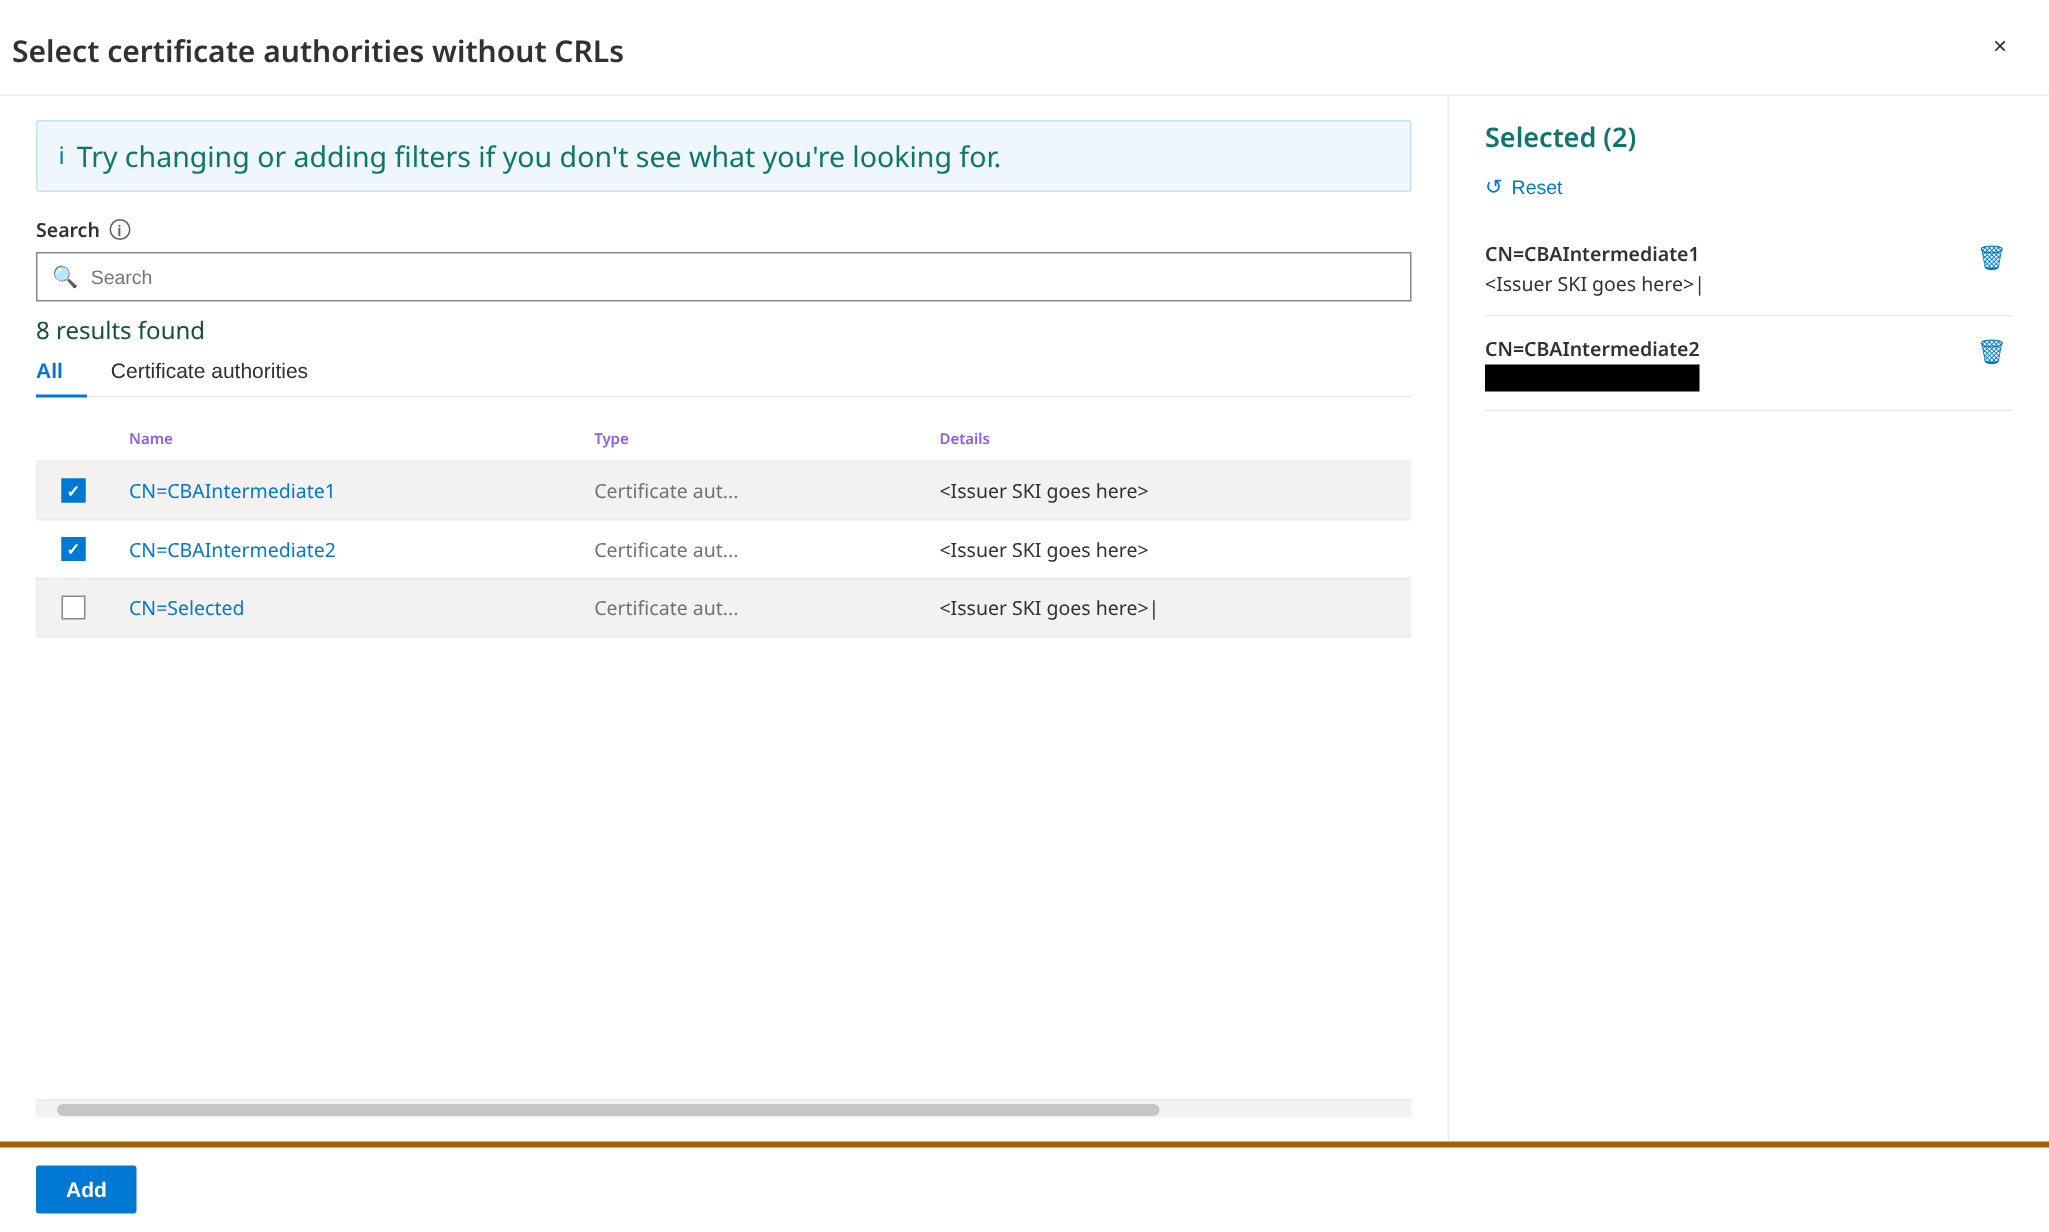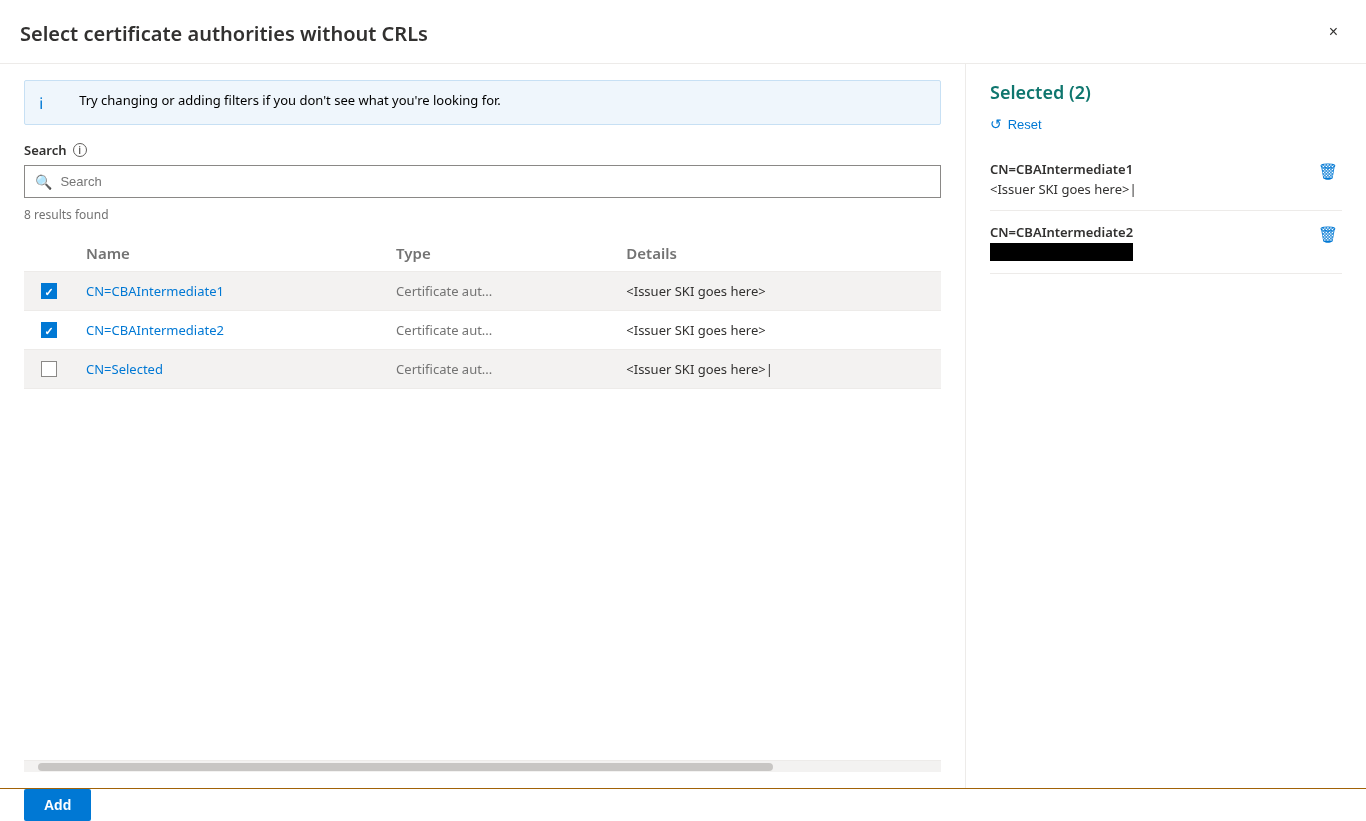--- a/index.html
+++ b/index.html
@@ -16,21 +16,21 @@
     .dialog {
       width: 1366px;
       height: 821px;
       background: #fff;
       display: flex;
       flex-direction: column;
       position: relative;
     }
 
     .dialog-header {
-      padding: 20px 24px 0 20px;
+      padding: 20px 24px 0 8px;
       display: flex;
       align-items: flex-start;
       justify-content: space-between;
       border-bottom: 1px solid #edebe9;
       padding-bottom: 0;
     }
 
     .dialog-title {
       font-size: 20px;
       font-weight: 600;
@@ -83,23 +83,22 @@
     }
 
     .info-banner .info-icon {
       color: #0078d4;
       font-size: 16px;
       flex-shrink: 0;
       margin-top: 1px;
     }
 
     .info-banner-text {
-      color: #000000;
-      font-size: 13px;
-      margin-left: 28px;
+      color: #0f766e;
+      font-size: 19px;
     }
 
     .search-label {
       font-size: 13px;
       font-weight: 600;
       margin-bottom: 6px;
       display: flex;
       align-items: center;
       gap: 6px;
     }
@@ -134,23 +133,22 @@
       flex: 1;
       color: #323130;
     }
 
     .search-icon {
       color: #605e5c;
       font-size: 14px;
     }
 
     .results-count {
-      font-size: 12px;
-      color: #737373;
-      margin-bottom: 12px;
+      font-size: 16px;
+      color: #14532d;
     }
 
     .tabs {
       display: flex;
       gap: 0;
       margin-bottom: 12px;
       border-bottom: 1px solid #edebe9;
     }
 
     .tab {
@@ -182,23 +180,23 @@
     }
 
     table {
       width: 100%;
       border-collapse: collapse;
     }
 
     thead th {
       text-align: left;
       padding: 8px 12px;
-      font-size: 15px;
-      font-weight: 600;
-      color: #737373;
+      font-size: 10px;
+      font-weight: 600;
+      color: #8b5cf6;
       border-bottom: 1px solid #edebe9;
     }
 
     thead th:first-child {
       width: 50px;
     }
 
     tbody tr {
       border-bottom: 1px solid #edebe9;
     }
@@ -279,22 +277,22 @@
       position: absolute;
       left: 14px;
       top: 2px;
       width: 735px;
       height: 8px;
       background: #c8c6c4;
       border-radius: 4px;
     }
 
     .dialog-footer {
-      padding: 0 24px;
-      border-top: 1px solid #a16207;
+      padding: 12px 24px;
+      border-top: 4px solid #a16207;
       display: flex;
       align-items: center;
     }
 
     .add-button {
       background: #0078d4;
       color: #fff;
       border: none;
       padding: 8px 20px;
       font-size: 14px;
@@ -392,20 +390,24 @@
       <div class="search-label">
         <span>Search</span>
         <span class="info-circle">i</span>
       </div>
       <div class="search-box">
         <span class="search-icon">🔍</span>
         <input type="text" placeholder="Search" style="">
       </div>
       <div class="results-count">8 results found</div>
 
+      <div class="tabs">
+        <button class="tab active">All</button>
+        <button class="tab">Certificate authorities</button>
+      </div>
 
       <div class="table-container">
         <table>
           <thead>
             <tr>
               <th></th>
               <th>Name</th>
               <th>Type</th>
               <th>Details</th>
             </tr>

